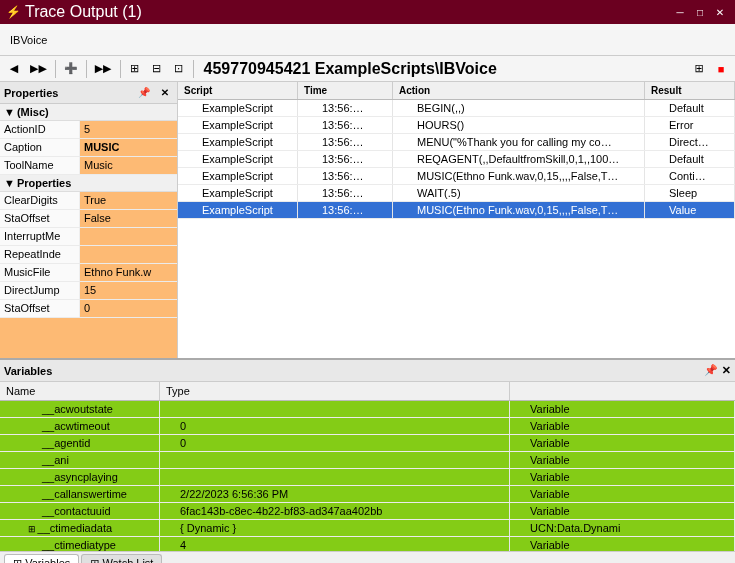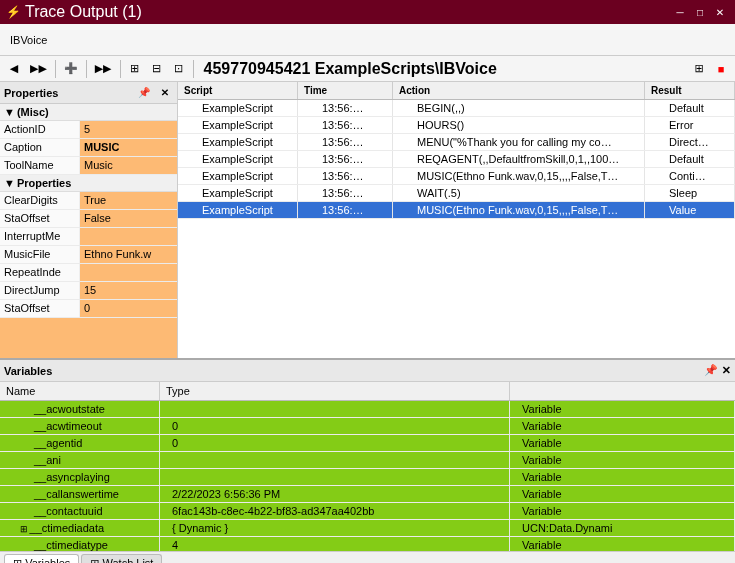--- a/index.html
+++ b/index.html
@@ -171,21 +171,21 @@
       font-size: 11px;
     }
     .var-col-header { padding: 3px 6px; border-right: 1px solid #ccc; }
     .variables-table-body { flex: 1; overflow-y: auto; }
     .var-row {
       display: grid;
       grid-template-columns: 160px 350px 1fr;
       border-bottom: 1px solid #ebebeb;
       font-size: 11px;
     }
-    .var-cell { padding: 2px 12px; border-right: 1px solid #e5e5e5; overflow: hidden; white-space: nowrap; text-overflow: ellipsis; }
+    .var-cell { padding: 2px 12px; border-right: 1px solid #e5e5e5; overflow: hidden; white-space: nowrap; text-overflow: ellipsis; margin-left: 8px; }
     .var-cell.indent { padding-left: 20px; }
     .expand-icon { font-size: 9px; margin-right: 2px; }
 
     
     .bottom-tabs {
       height: 22px;
       border-top: 1px solid #ccc;
       display: flex;
       align-items: center;
       background: #f0f0f0;
@@ -281,26 +281,26 @@
         </div>
         <div class="prop-row">
           <div class="prop-name">StaOffset</div>
           <div class="prop-value">False</div>
         </div>
         <div class="prop-row">
           <div class="prop-name">InterruptMe</div>
           <div class="prop-value"></div>
         </div>
         <div class="prop-row">
+          <div class="prop-name">RepeatInde</div>
+          <div class="prop-value"></div>
+        </div>
+        <div class="prop-row">
           <div class="prop-name">MusicFile</div>
           <div class="prop-value">Ethno Funk.w</div>
-        </div>
-        <div class="prop-row">
-          <div class="prop-name">RepeatInde</div>
-          <div class="prop-value"></div>
         </div>
         <div class="prop-row">
           <div class="prop-name">DirectJump</div>
           <div class="prop-value">15</div>
         </div>
         <div class="prop-row">
           <div class="prop-name">StaOffset</div>
           <div class="prop-value">0</div>
         </div>
       </div>

